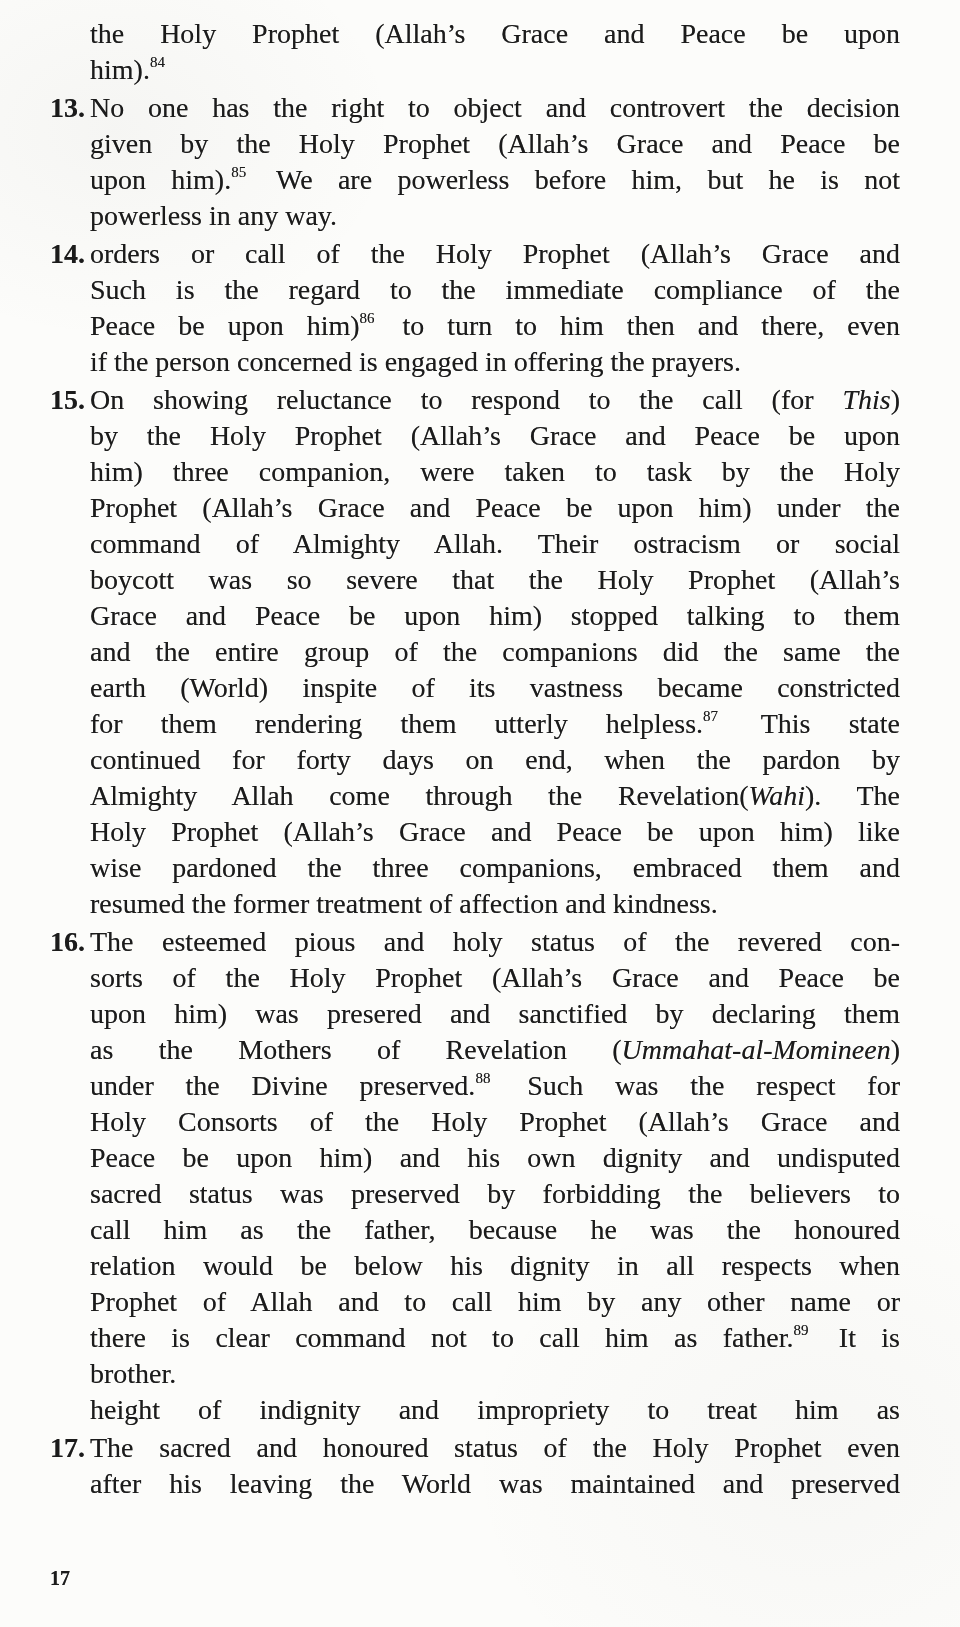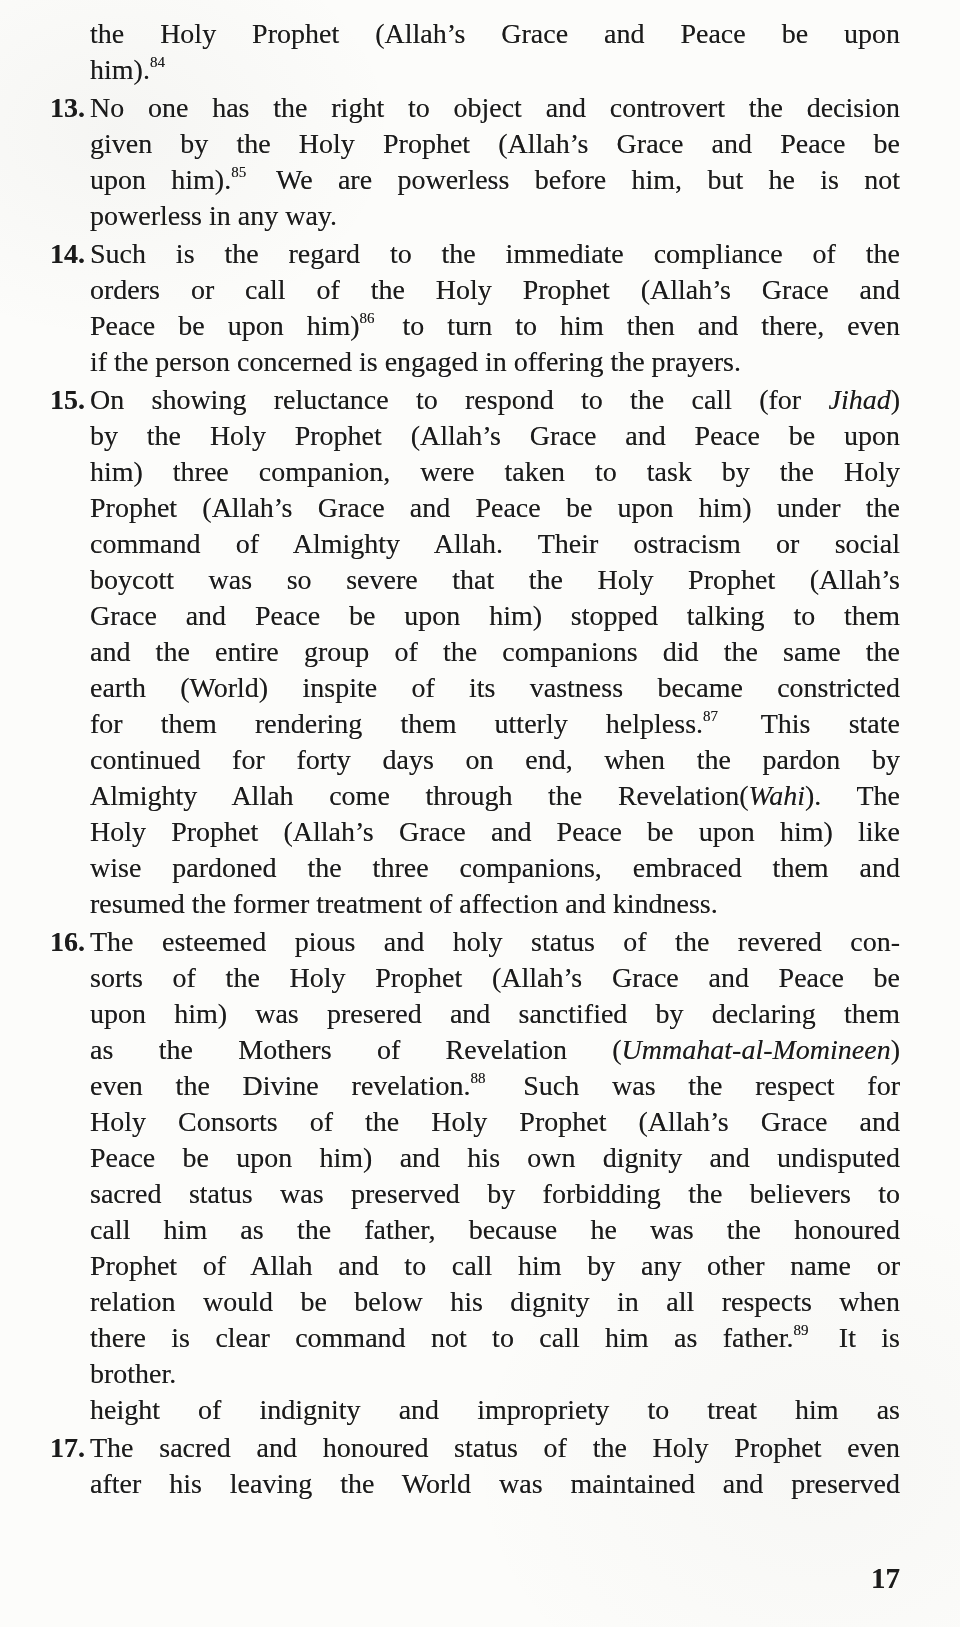--- a/index.html
+++ b/index.html
@@ -51,23 +51,23 @@
     font-size: 15px;
     line-height: 0;
     vertical-align: baseline;
     position: relative;
     top: -12px;
     margin-right: 5px;
     margin-top: 28px;
   }
   .page-number {
     width: 850px;
-    text-align: right;
+    text-align: left;
     font-weight: 700;
-    font-size: 29px;
+    font-size: 20px;
     margin-top: 58px;
   }
 </style>
 </head>
 <body>
 
 <div class="scan-page">
   <div class="text-block">
       <div class="para">
         <div class="line"><span>the Holy Prophet (Allah’s Grace and Peace be upon</span></div>
@@ -75,28 +75,28 @@
       </div>
       <div class="para">
         <span class="num">13.</span>
         <div class="line"><span>No one has the right to object and controvert the decision</span></div>
         <div class="line"><span>given by the Holy Prophet (Allah’s Grace and Peace be</span></div>
         <div class="line"><span>upon him).</span><sup>85</sup><span> We are powerless before him, but he is not</span></div>
         <div class="line last"><span>powerless in any way.</span></div>
       </div>
       <div class="para">
         <span class="num">14.</span>
+        <div class="line"><span>orders or call of the Holy Prophet (Allah’s Grace and</span></div>
         <div class="line"><span>Such is the regard to the immediate compliance of the</span></div>
-        <div class="line"><span>orders or call of the Holy Prophet (Allah’s Grace and</span></div>
         <div class="line"><span>Peace be upon him)</span><sup>86</sup><span> to turn to him then and there, even</span></div>
         <div class="line last"><span>if the person concerned is engaged in offering the prayers.</span></div>
       </div>
       <div class="para">
         <span class="num">15.</span>
-        <div class="line"><span>On showing reluctance to respond to the call (for </span><em>Jihad</em><span>)</span></div>
+        <div class="line"><span>On showing reluctance to respond to the call (for </span><em>This</em><span>)</span></div>
         <div class="line"><span>by the Holy Prophet (Allah’s Grace and Peace be upon</span></div>
         <div class="line"><span>him) three companion, were taken to task by the Holy</span></div>
         <div class="line"><span>Prophet (Allah’s Grace and Peace be upon him) under the</span></div>
         <div class="line"><span>command of Almighty Allah. Their ostracism or social</span></div>
         <div class="line"><span>boycott was so severe that the Holy Prophet (Allah’s</span></div>
         <div class="line"><span>Grace and Peace be upon him) stopped talking to them</span></div>
         <div class="line"><span>and the entire group of the companions did the same the</span></div>
         <div class="line"><span>earth (World) inspite of its vastness became constricted</span></div>
         <div class="line"><span>for them rendering them utterly helpless.</span><sup>87</sup><span> This state</span></div>
         <div class="line"><span>continued for forty days on end, when the pardon by</span></div>
@@ -104,27 +104,27 @@
         <div class="line"><span>Holy Prophet (Allah’s Grace and Peace be upon him) like</span></div>
         <div class="line"><span>wise pardoned the three companions, embraced them and</span></div>
         <div class="line last"><span>resumed the former treatment of affection and kindness.</span></div>
       </div>
       <div class="para">
         <span class="num">16.</span>
         <div class="line"><span>The esteemed pious and holy status of the revered con-</span></div>
         <div class="line"><span>sorts of the Holy Prophet (Allah’s Grace and Peace be</span></div>
         <div class="line"><span>upon him) was presered and sanctified by declaring them</span></div>
         <div class="line"><span>as the Mothers of Revelation (</span><em>Ummahat-al-Momineen</em><span>)</span></div>
-        <div class="line"><span>even the Divine revelation.</span><sup>88</sup><span> Such was the respect for</span></div>
+        <div class="line"><span>under the Divine preserved.</span><sup>88</sup><span> Such was the respect for</span></div>
         <div class="line"><span>Holy Consorts of the Holy Prophet (Allah’s Grace and</span></div>
         <div class="line"><span>Peace be upon him) and his own dignity and undisputed</span></div>
         <div class="line"><span>sacred status was preserved by forbidding the believers to</span></div>
         <div class="line"><span>call him as the father, because he was the honoured</span></div>
+        <div class="line"><span>relation would be below his dignity in all respects when</span></div>
         <div class="line"><span>Prophet of Allah and to call him by any other name or</span></div>
-        <div class="line"><span>relation would be below his dignity in all respects when</span></div>
         <div class="line"><span>there is clear command not to call him as father.</span><sup>89</sup><span> It is</span></div>
         <div class="line last"><span>brother.</span></div>
         <div class="line"><span>height of indignity and impropriety to treat him as</span></div>
       </div>
       <div class="para">
         <span class="num">17.</span>
         <div class="line"><span>The sacred and honoured status of the Holy Prophet even</span></div>
         <div class="line"><span>after his leaving the World was maintained and preserved</span></div>
       </div>
     </div>

